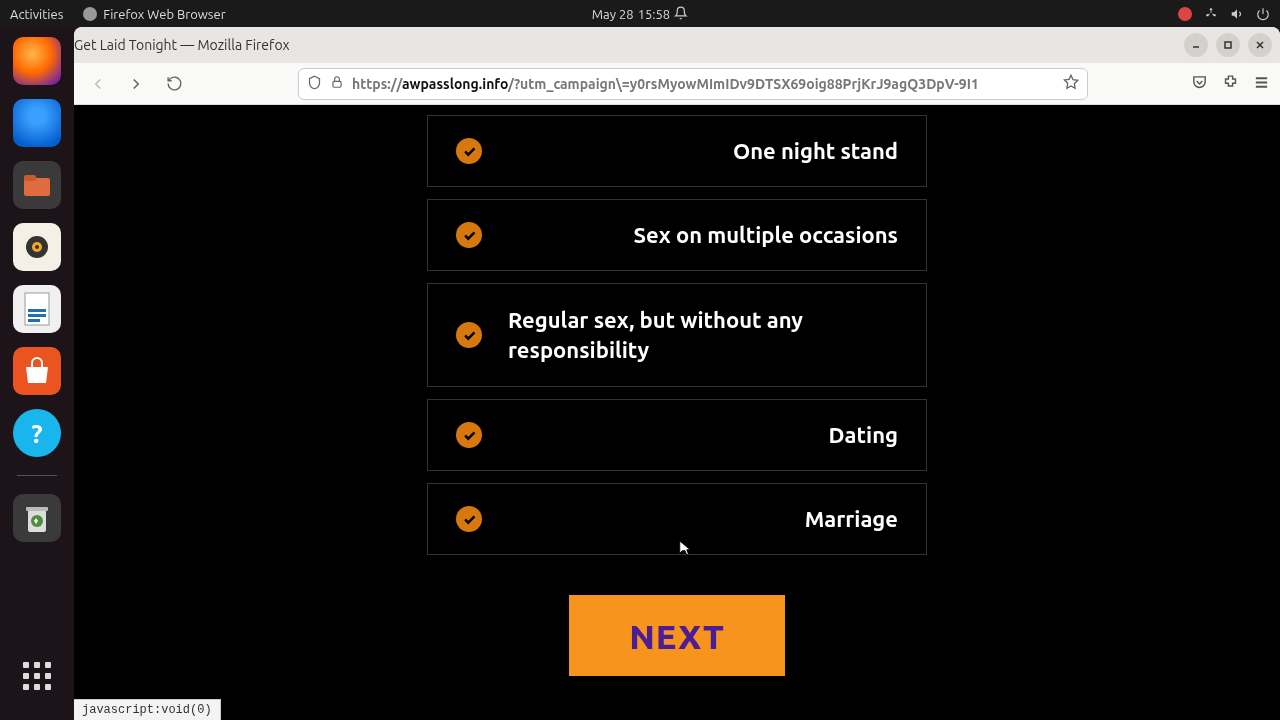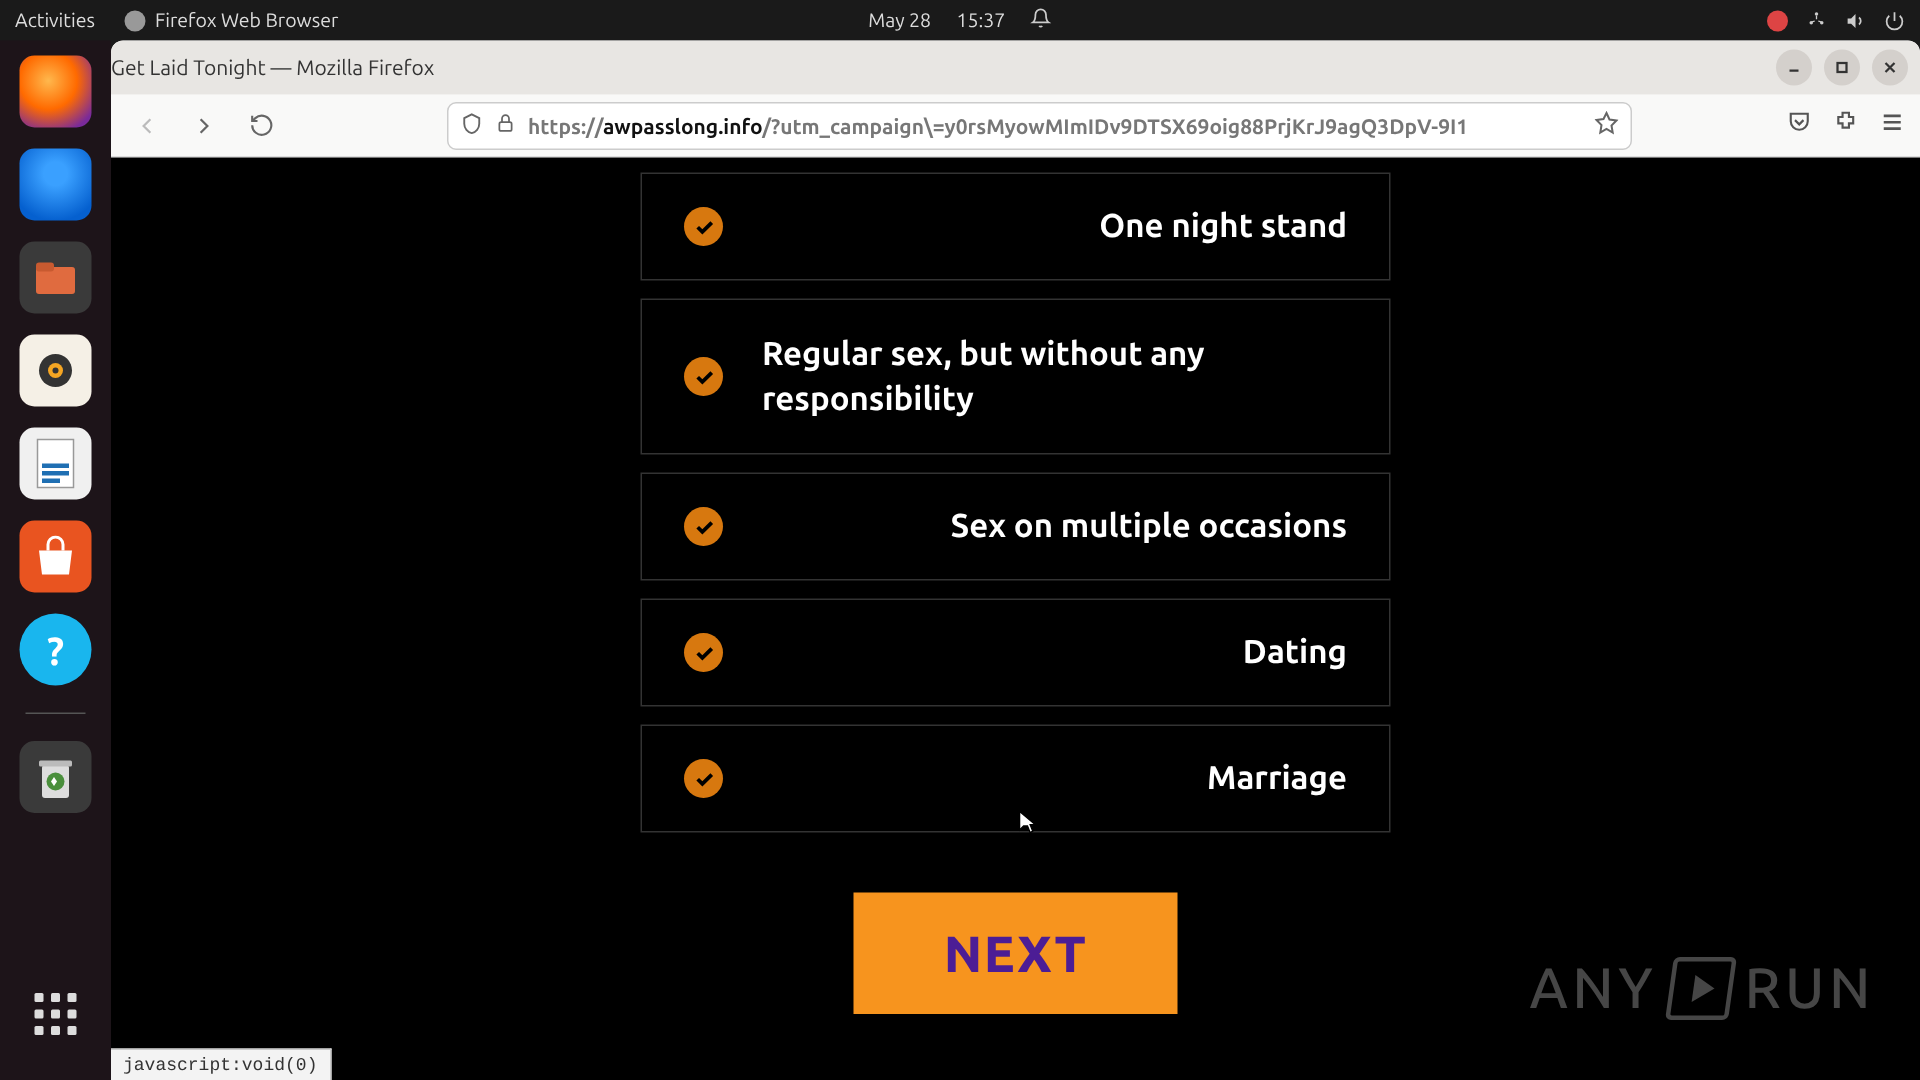--- a/index.html
+++ b/index.html
@@ -1,21 +1,21 @@
 <!DOCTYPE html>
 <html><head>
 <meta charset="utf-8">
 <style>
 * { margin: 0; padding: 0; box-sizing: border-box; font-family: Ubuntu, -apple-system, sans-serif; }
 body { width: 1280px; height: 720px; background: #1a1a1a; overflow: hidden; position: relative; }
 
 
 .topbar { height: 27px; background: #1a1a1a; color: #ddd; display: flex; align-items: center; padding: 0 10px; font-size: 13px; position: relative; }
 .topbar-left { display: flex; align-items: flex-start; gap: 20px; }
-.topbar-center { position: absolute; left: 50%; transform: translateX(-50%); display: flex; gap: 17px; align-items: center; text-align: center; }
+.topbar-center { position: absolute; left: 50%; transform: translateX(-50%); display: flex; gap: 4px; align-items: center; text-align: center; }
 .topbar-right { margin-left: auto; display: flex; gap: 12px; align-items: center; }
 .ff-item { display: flex; align-items: center; gap: 6px; }
 .ff-icon-small { width: 14px; height: 14px; background: #999; border-radius: 50%; }
 .tray-icon { width: 14px; height: 14px; display: flex; align-items: center; justify-content: center; }
 .red-dot { width: 14px; height: 14px; background: #d44; border-radius: 50%; }
 
 
 .dock { position: absolute; left: 0; top: 27px; width: 74px; height: 693px; background: rgba(30,20,25,0.95); display: flex; flex-direction: column; align-items: center; padding-top: 10px; gap: 14px; }
 .dock-icon { width: 48px; height: 48px; border-radius: 10px; display: flex; align-items: center; justify-content: center; }
 .dock-firefox { background: radial-gradient(circle at 40% 35%, #ffb84d, #ff6a00 45%, #7a2a9a 85%); }
@@ -76,21 +76,21 @@
 <div class="topbar">
   <div class="topbar-left">
     <span>Activities</span>
     <span class="ff-item">
       <span class="ff-icon-small"></span>
       <span>Firefox Web Browser</span>
     </span>
   </div>
   <div class="topbar-center">
     <span>May 28</span>
-    <span>15:37</span>
+    <span>15:58</span>
     <span>
       <svg width="14" height="14" viewBox="0 0 24 24" fill="none" stroke="#ccc" stroke-width="2">
           <path d="M18 8a6 6 0 0 0-12 0c0 7-3 9-3 9h18s-3-2-3-9"></path>
           <path d="M13.7 21a2 2 0 0 1-3.4 0"></path>
         </svg>
     </span>
   </div>
   <div class="topbar-right">
     <span class="red-dot"></span>
     <span class="tray-icon">
@@ -243,60 +243,55 @@
   <div class="content">
     <div class="options">
       <div class="option">
         <div class="check">
             <svg viewBox="0 0 24 24" fill="none" stroke="#000" stroke-width="4">
               <path d="M5 12l5 5L20 7"></path>
             </svg>
           </div>
         <div class="option-label">One night stand</div>
       </div>
+      <div class="option">
+        <div class="check">
+            <svg viewBox="0 0 24 24" fill="none" stroke="#000" stroke-width="4">
+              <path d="M5 12l5 5L20 7"></path>
+            </svg>
+          </div>
+        <div class="option-label">Sex on multiple occasions</div>
+      </div>
       <div class="option tall">
         <div class="check">
             <svg viewBox="0 0 24 24" fill="none" stroke="#000" stroke-width="4">
               <path d="M5 12l5 5L20 7"></path>
             </svg>
           </div>
         <div class="option-label">Regular sex, but without any responsibility</div>
       </div>
       <div class="option">
         <div class="check">
             <svg viewBox="0 0 24 24" fill="none" stroke="#000" stroke-width="4">
               <path d="M5 12l5 5L20 7"></path>
             </svg>
           </div>
-        <div class="option-label">Sex on multiple occasions</div>
-      </div>
-      <div class="option">
-        <div class="check">
-            <svg viewBox="0 0 24 24" fill="none" stroke="#000" stroke-width="4">
-              <path d="M5 12l5 5L20 7"></path>
-            </svg>
-          </div>
         <div class="option-label">Dating</div>
       </div>
       <div class="option">
         <div class="check">
             <svg viewBox="0 0 24 24" fill="none" stroke="#000" stroke-width="4">
               <path d="M5 12l5 5L20 7"></path>
             </svg>
           </div>
         <div class="option-label">Marriage</div>
       </div>
     </div>
     <div class="next-btn">NEXT</div>
 
-    <div class="watermark">
-      <span>ANY</span>
-      <span class="watermark-play"></span>
-      <span>RUN</span>
-    </div>
 
     <div class="status-bar">javascript:void(0)</div>
 
     <svg class="cursor" viewBox="0 0 16 20">
         <path d="M2 2v14l3-3h3l2 5 2-1-2-5h4z" fill="#fff" stroke="#000" stroke-width="1"></path>
       </svg>
   </div>
 </div>
 
 </body></html>

